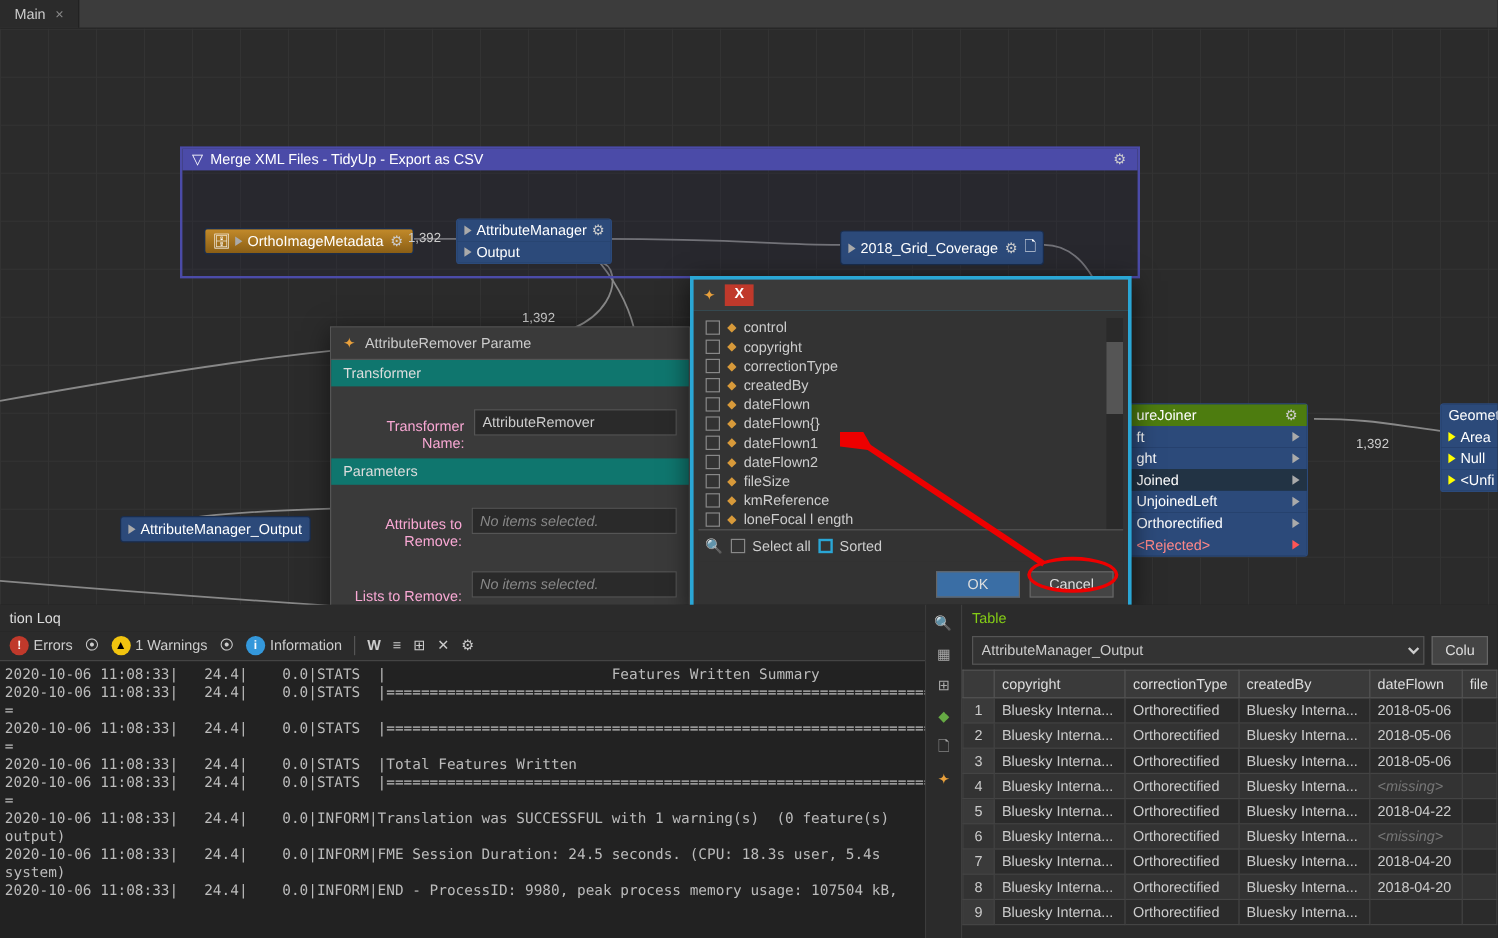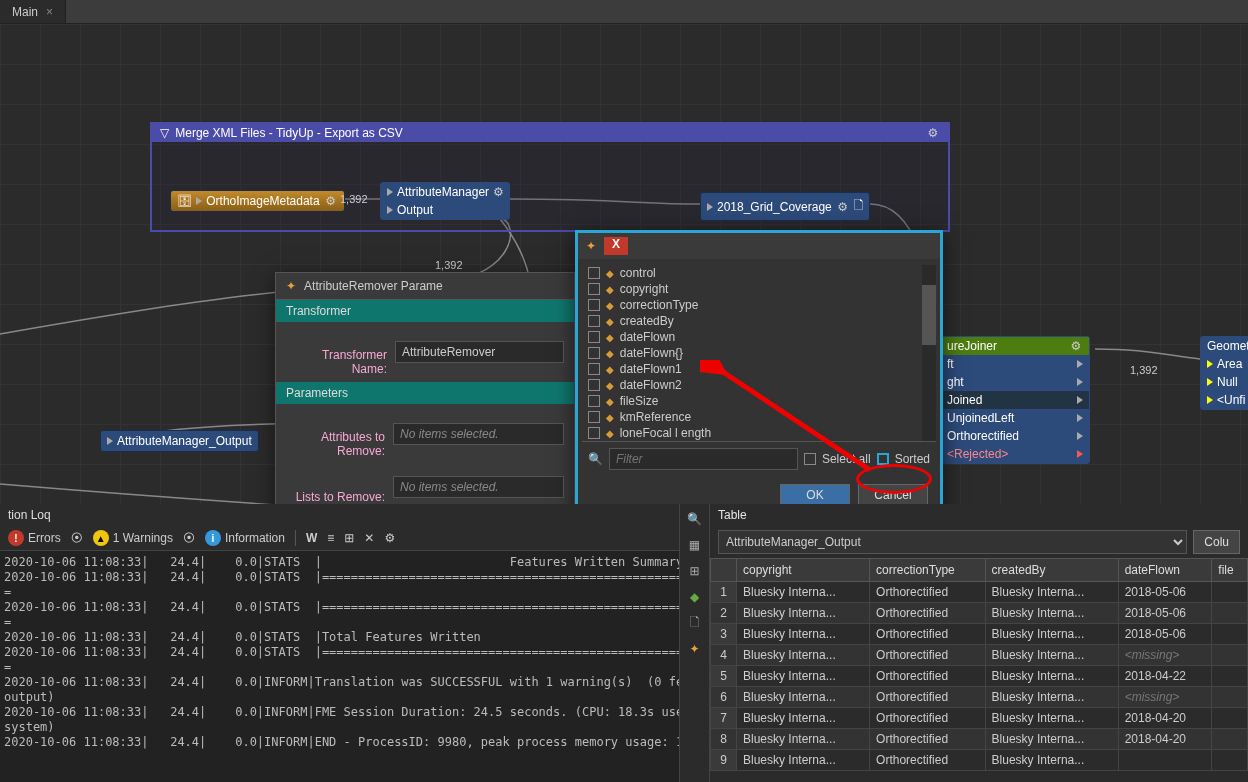--- a/index.html
+++ b/index.html
@@ -46,33 +46,33 @@
 .scrollbar .thumb { background:#555; width:100%; height:60px; position:absolute; top:20px; }
 .filter-row { display:flex; align-items:center; gap:6px; padding:6px; border-top:1px solid #555; background:#333; }
 .filter-row input { flex:1; background:#2a2a2a; border:1px solid #555; color:#888; padding:3px 6px; font-style:italic; }
 .filter-row .cb { width:12px; height:12px; border:1px solid #888; display:inline-block; }
 .filter-row .cb.blue { border:2px solid #2aa6d5; }
 .dlg2-buttons { display:flex; justify-content:flex-end; gap:8px; padding:8px; background:#333; }
 .circle { position:absolute; border:3px solid #e00; border-radius:50%; }
 .arrow-svg { position:absolute; pointer-events:none; }
 
 .bottom { position:absolute; left:0; right:0; top:504px; bottom:0; display:flex; background:#222; }
-.log-pane { width:680px; border-right:1px solid #444; display:flex; flex-direction:column; overflow:hidden; }
+.log-pane { width:772px; border-right:1px solid #444; display:flex; flex-direction:column; overflow:hidden; }
 .log-hdr { padding:4px 8px; color:#ddd; background:#2b2b2b; }
 .log-tools { display:flex; align-items:center; gap:10px; padding:4px 8px; background:#2b2b2b; border-bottom:1px solid #444; }
 .log-tools .pill { display:flex; align-items:center; gap:4px; }
 .log-tools .ic { width:16px; height:16px; display:inline-flex; align-items:center; justify-content:center; border-radius:50%; font-size:10px; font-weight:bold; }
 .ic.err { background:#c0392b; color:#fff; }
 .ic.warn { background:#f1c40f; color:#000; }
 .ic.info { background:#3498db; color:#fff; }
 .log-body { flex:1; overflow:hidden; font-family:Consolas,monospace; font-size:12px; color:#bbb; padding:4px 0 4px 4px; line-height:15px; white-space:pre; }
 .side-icons { width:30px; background:#2b2b2b; display:flex; flex-direction:column; align-items:center; gap:8px; padding:6px 0; border-right:1px solid #444; }
 .side-icons div { width:18px; height:18px; color:#aaa; display:flex; align-items:center; justify-content:center; }
 .table-pane { flex:1; display:flex; flex-direction:column; background:#2b2b2b; }
-.table-hdr { padding:4px 8px; color:#e5e5e5; }
+.table-hdr { padding:4px 8px; color:#84cc16; }
 .table-sel { display:flex; padding:4px 8px; gap:6px; }
 .table-sel select { flex:1; background:#333; border:1px solid #555; color:#ccc; padding:3px; }
 .table-sel .btn { padding:3px 10px; }
 table { width:100%; border-collapse:collapse; font-size:11px; }
 th { background:#3a3a3a; color:#ddd; text-align:left; padding:4px 6px; border:1px solid #555; font-weight:normal; }
 td { padding:3px 6px; border:1px solid #444; color:#ccc; }
 td.miss { color:#777; font-style:italic; }
 tr.alt td { background:#333; }
 .rownum { background:#3a3a3a; text-align:center; width:26px; }
 </style>
@@ -282,21 +282,20 @@
             <span class="dia">◆</span>
             <span>loneFocal l ength</span>
           </div>
         </div>
       <div class="scrollbar">
           <div class="thumb"></div>
         </div>
     </div>
     <div class="filter-row">
       <span>🔍</span>
-      <input placeholder="Filter" style="">
       <span class="cb"></span>
       <span>Select all</span>
       <span class="cb blue"></span>
       <span>Sorted</span>
     </div>
     <div class="dlg2-buttons">
       <button class="btn" style="background:#3a6ea5;width:70px;">OK</button>
       <button class="btn" style="width:70px;">Cancel</button>
     </div>
   </div>

